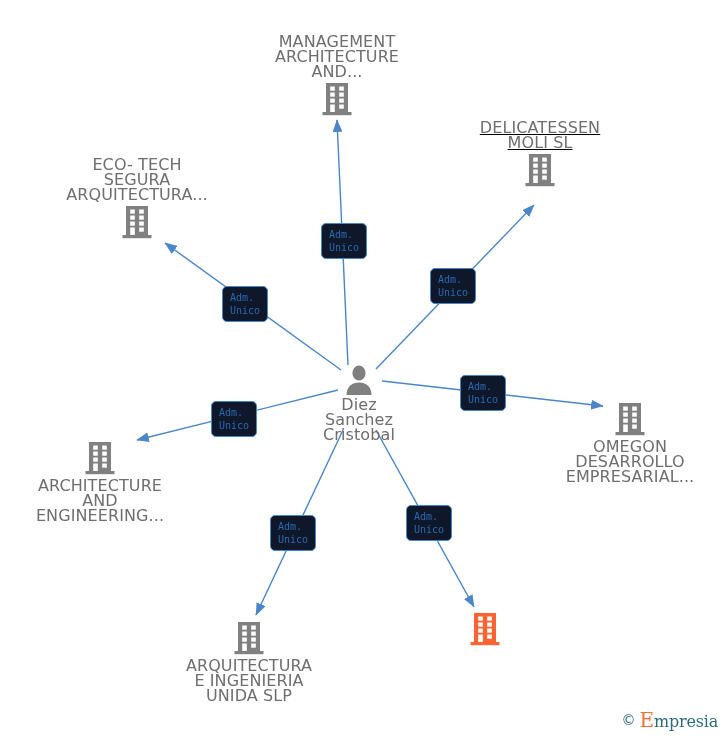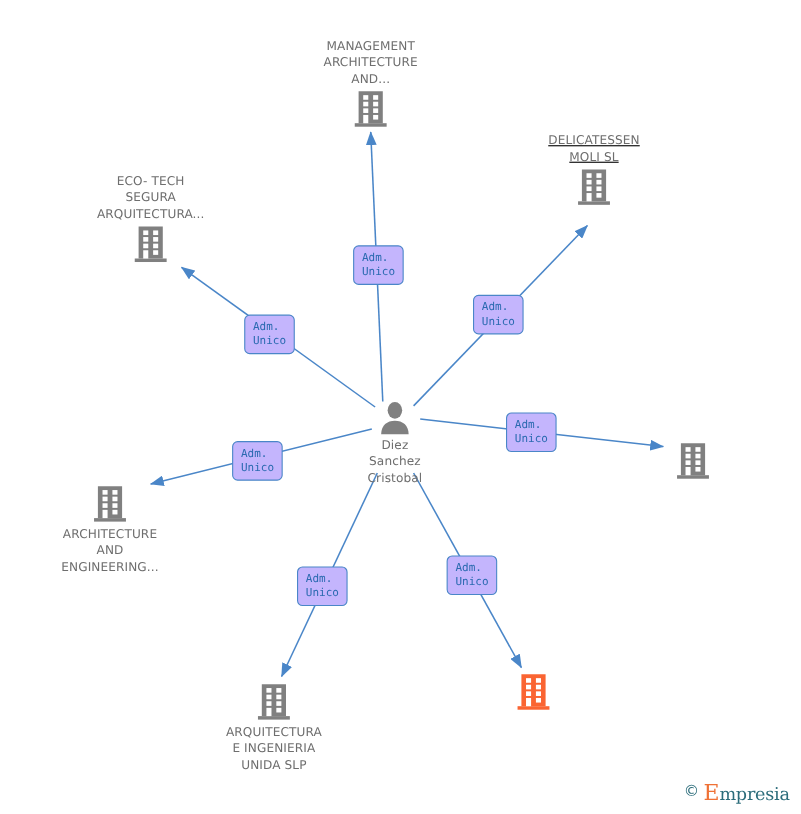--- a/index.html
+++ b/index.html
@@ -27,21 +27,21 @@
   .node {
     position: absolute;
     width: 150px;
     margin-left: -75px;
     text-align: center;
     display: flex;
     flex-direction: column;
     align-items: center;
   }
   .node-label {
-    font-size: 11px;
+    font-size: 16px;
     line-height: 15px;
     color: #6e6e6e;
     letter-spacing: 0.1px;
     white-space: pre-line;
   }
   .node-label.below {
     margin-top: 2px;
   }
   .node-label.above {
     margin-bottom: 2px;
@@ -51,21 +51,21 @@
     font-weight: bold;
     letter-spacing: 0px;
   }
   .icon-building svg, .icon-person svg {
     display: block;
   }
   .edge-label {
     position: absolute;
     border: 1px solid #4a86c8;
     border-radius: 5px;
-    background: #c4b5fd;
+    background: #0f172a;
     color: #2a6ab0;
     font-family: "DejaVu Sans Mono", monospace;
     font-size: 10px;
     line-height: 13px;
     padding: 4px 7px 4px 7px;
     text-align: left;
     white-space: pre-line;
     box-sizing: border-box;
   }
   #watermark {
@@ -191,20 +191,23 @@
             <rect x="9.2" y="5.5" width="4.6" height="4.2" fill="#ffffff"></rect>
             <rect x="18.2" y="5.5" width="4.6" height="4.2" fill="#ffffff"></rect>
             <rect x="9.2" y="11.5" width="4.6" height="4.2" fill="#ffffff"></rect>
             <rect x="18.2" y="11.5" width="4.6" height="4.2" fill="#ffffff"></rect>
             <rect x="9.2" y="17.5" width="4.6" height="4.2" fill="#ffffff"></rect>
             <rect x="18.2" y="17.5" width="4.6" height="4.2" fill="#ffffff"></rect>
             <rect x="9.2" y="23.5" width="4.6" height="7.5" fill="#ffffff"></rect>
             <rect x="18.2" y="23.5" width="4.6" height="4.2" fill="#ffffff"></rect>
           </svg>
         </span>
+        <span class="node-label below">OMEGON
+DESARROLLO
+EMPRESARIAL...</span>
       </div>
       <div class="node" style="left: 100px; top: 440px;">
         <span class="icon-building">
           <svg width="32" height="36" viewBox="0 0 32 36">
             <path d="M5 2 H27 V31 H5 Z" fill="#808080"></path>
             <rect x="1.5" y="31" width="29" height="3.2" fill="#808080"></rect>
             <rect x="9.2" y="5.5" width="4.6" height="4.2" fill="#ffffff"></rect>
             <rect x="18.2" y="5.5" width="4.6" height="4.2" fill="#ffffff"></rect>
             <rect x="9.2" y="11.5" width="4.6" height="4.2" fill="#ffffff"></rect>
             <rect x="18.2" y="11.5" width="4.6" height="4.2" fill="#ffffff"></rect>

